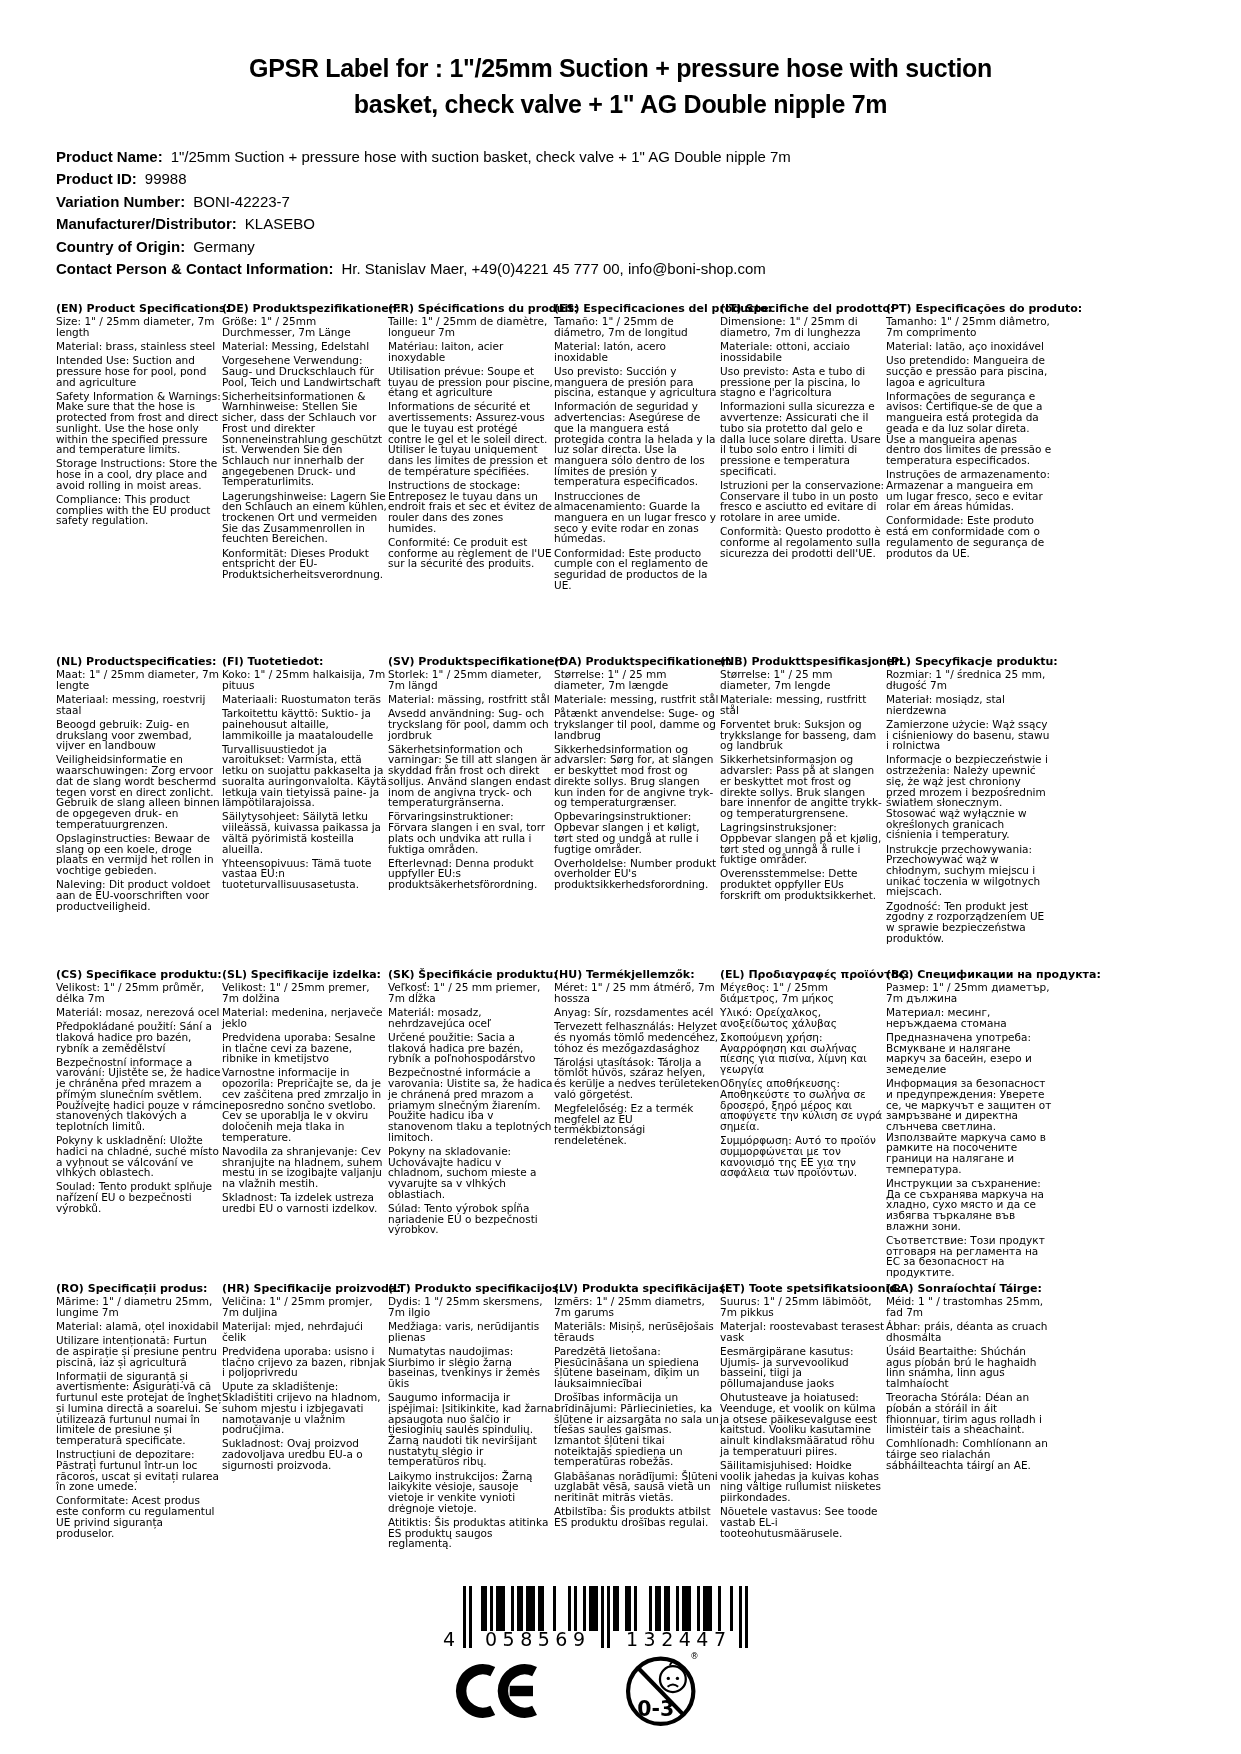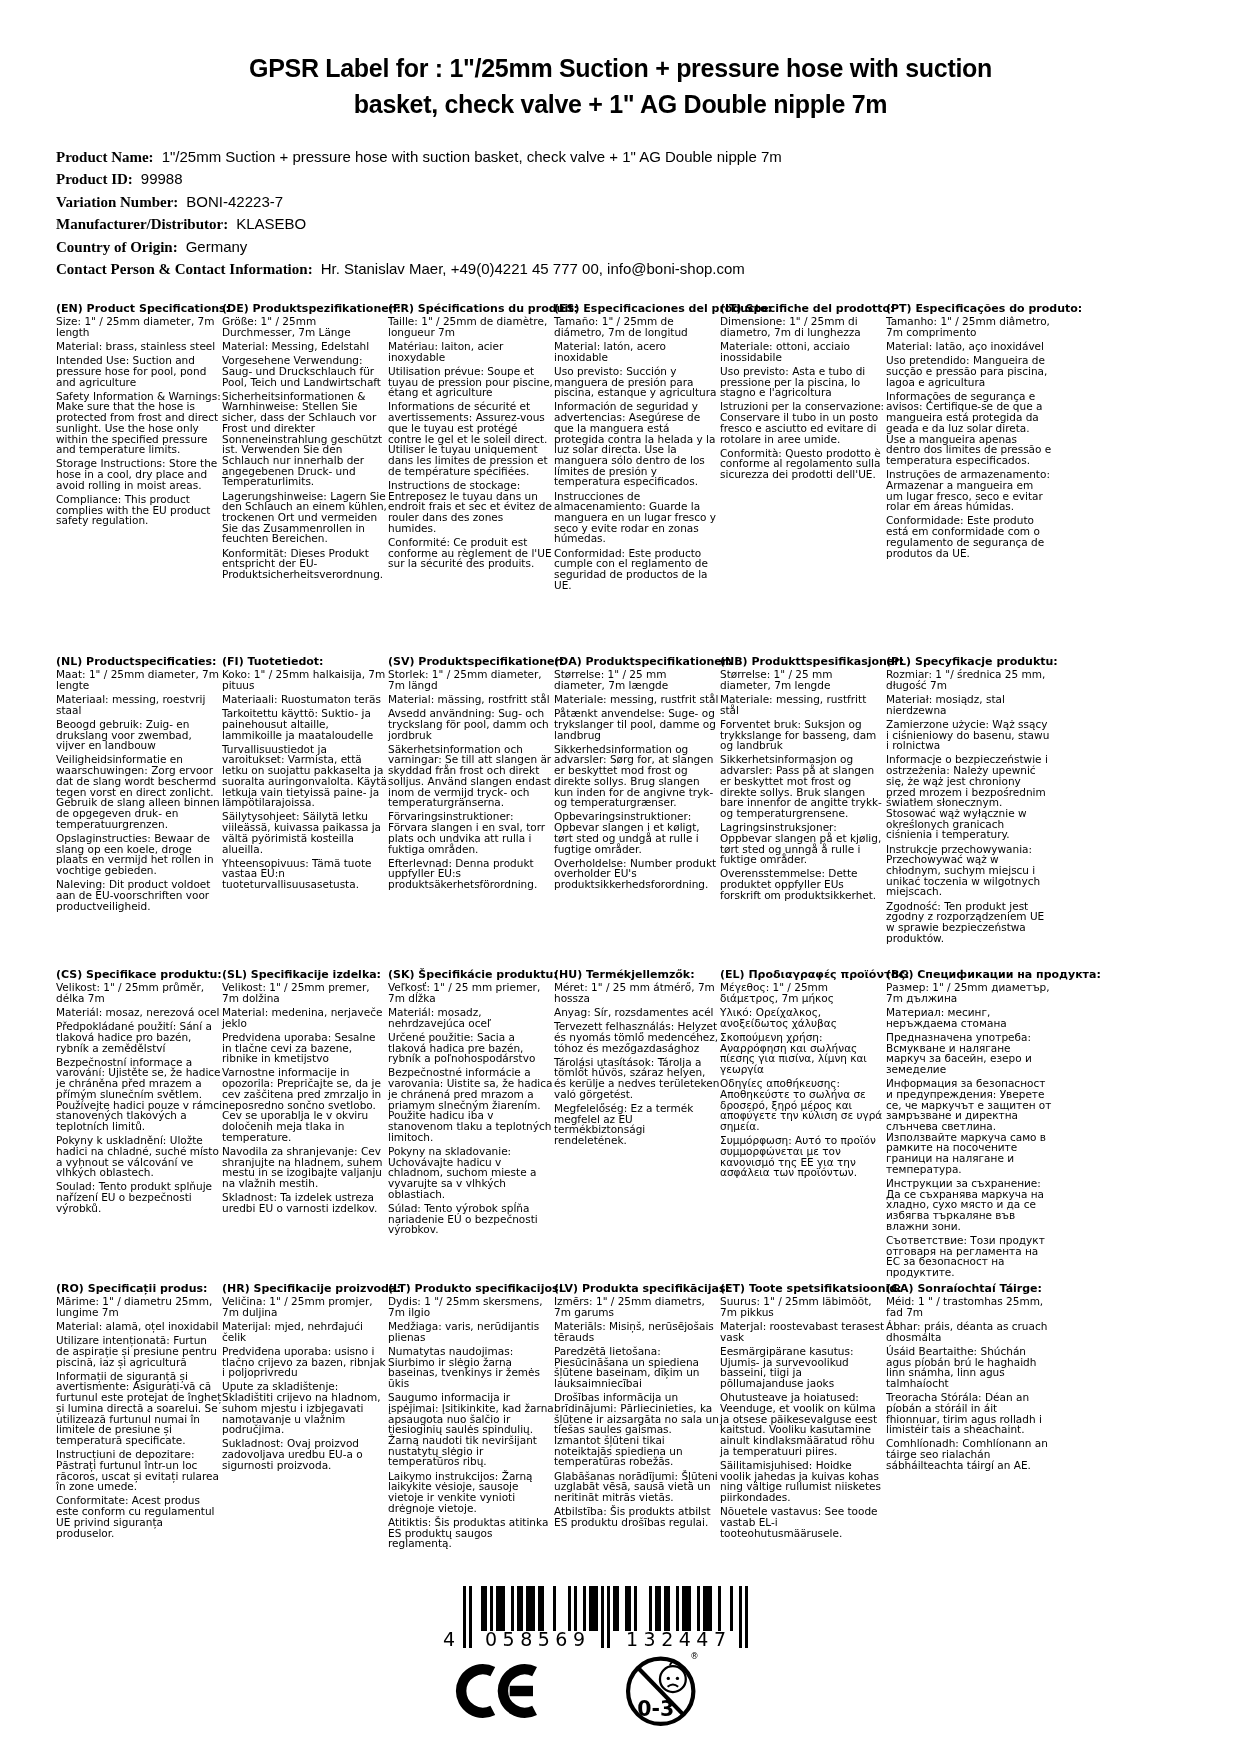--- a/index.html
+++ b/index.html
@@ -12,21 +12,21 @@
   .title {
     position:absolute; top:50px; left:0; width:100%;
     text-align:center; font-family:"Liberation Sans", sans-serif;
     font-weight:bold; font-size:25px; line-height:36px; letter-spacing:-0.3px;
   }
   .product-info {
     position:absolute; left:56px; top:146px; width:1130px;
     font-family:"Liberation Sans", sans-serif; font-size:15px; line-height:22.4px;
   }
   .info-row { white-space:nowrap; }
-  .info-label { font-weight:bold; margin-right:8px;font-family:Liberation Serif, serif; }
+  .info-label { font-weight:bold; margin-right:8px; }
   .specs-grid {
     position:absolute; left:56px; top:302px;
     display:grid; grid-template-columns:repeat(6,166px); 
     grid-template-rows:353px 313px 314px auto;
   }
   .spec { overflow:visible; }
   .spec h3 {
     font-size:11px; font-weight:bold; line-height:13px;
     white-space:nowrap; margin:0 0 1px 0;
   }
@@ -92,20 +92,21 @@
         <p>Uso previsto: Succión y manguera de presión para piscina, estanque y agricultura</p>
         <p>Información de seguridad y advertencias: Asegúrese de que la manguera está protegida contra la helada y la luz solar directa. Use la manguera sólo dentro de los límites de presión y temperatura especificados.</p>
         <p>Instrucciones de almacenamiento: Guarde la manguera en un lugar fresco y seco y evite rodar en zonas húmedas.</p>
         <p>Conformidad: Este producto cumple con el reglamento de seguridad de productos de la UE.</p>
       </section>
       <section class="spec">
         <h3>(IT) Specifiche del prodotto:</h3>
         <p>Dimensione: 1" / 25mm di diametro, 7m di lunghezza</p>
         <p>Materiale: ottoni, acciaio inossidabile</p>
         <p>Uso previsto: Asta e tubo di pressione per la piscina, lo stagno e l'agricoltura</p>
+        <p>Informazioni sulla sicurezza e avvertenze: Assicurati che il tubo sia protetto dal gelo e dalla luce solare diretta. Usare il tubo solo entro i limiti di pressione e temperatura specificati.</p>
         <p>Istruzioni per la conservazione: Conservare il tubo in un posto fresco e asciutto ed evitare di rotolare in aree umide.</p>
         <p>Conformità: Questo prodotto è conforme al regolamento sulla sicurezza dei prodotti dell'UE.</p>
       </section>
       <section class="spec">
         <h3>(PT) Especificações do produto:</h3>
         <p>Tamanho: 1" / 25mm diâmetro, 7m comprimento</p>
         <p>Material: latão, aço inoxidável</p>
         <p>Uso pretendido: Mangueira de sucção e pressão para piscina, lagoa e agricultura</p>
         <p>Informações de segurança e avisos: Certifique-se de que a mangueira está protegida da geada e da luz solar direta. Use a mangueira apenas dentro dos limites de pressão e temperatura especificados.</p>
         <p>Instruções de armazenamento: Armazenar a mangueira em um lugar fresco, seco e evitar rolar em áreas húmidas.</p>
@@ -127,21 +128,21 @@
         <p>Tarkoitettu käyttö: Suktio- ja painehousut altaille, lammikoille ja maataloudelle</p>
         <p>Turvallisuustiedot ja varoitukset: Varmista, että letku on suojattu pakkaselta ja suoralta auringonvalolta. Käytä letkuja vain tietyissä paine- ja lämpötilarajoissa.</p>
         <p>Säilytysohjeet: Säilytä letku viileässä, kuivassa paikassa ja vältä pyörimistä kosteilla alueilla.</p>
         <p>Yhteensopivuus: Tämä tuote vastaa EU:n tuoteturvallisuusasetusta.</p>
       </section>
       <section class="spec">
         <h3>(SV) Produktspecifikationer:</h3>
         <p>Storlek: 1" / 25mm diameter, 7m längd</p>
         <p>Material: mässing, rostfritt stål</p>
         <p>Avsedd användning: Sug- och tryckslang för pool, damm och jordbruk</p>
-        <p>Säkerhetsinformation och varningar: Se till att slangen är skyddad från frost och direkt solljus. Använd slangen endast inom de vermijd tryck- och temperaturgränserna.</p>
+        <p>Säkerhetsinformation och varningar: Se till att slangen är skyddad från frost och direkt solljus. Använd slangen endast inom de angivna tryck- och temperaturgränserna.</p>
         <p>Förvaringsinstruktioner: Förvara slangen i en sval, torr plats och undvika att rulla i fuktiga områden.</p>
         <p>Efterlevnad: Denna produkt uppfyller EU:s produktsäkerhetsförordning.</p>
       </section>
       <section class="spec">
         <h3>(DA) Produktspecifikationer:</h3>
         <p>Størrelse: 1" / 25 mm diameter, 7m længde</p>
         <p>Materiale: messing, rustfrit stål</p>
         <p>Påtænkt anvendelse: Suge- og trykslanger til pool, damme og landbrug</p>
         <p>Sikkerhedsinformation og advarsler: Sørg for, at slangen er beskyttet mod frost og direkte sollys. Brug slangen kun inden for de angivne tryk- og temperaturgrænser.</p>
         <p>Opbevaringsinstruktioner: Opbevar slangen i et køligt, tørt sted og undgå at rulle i fugtige områder.</p>

